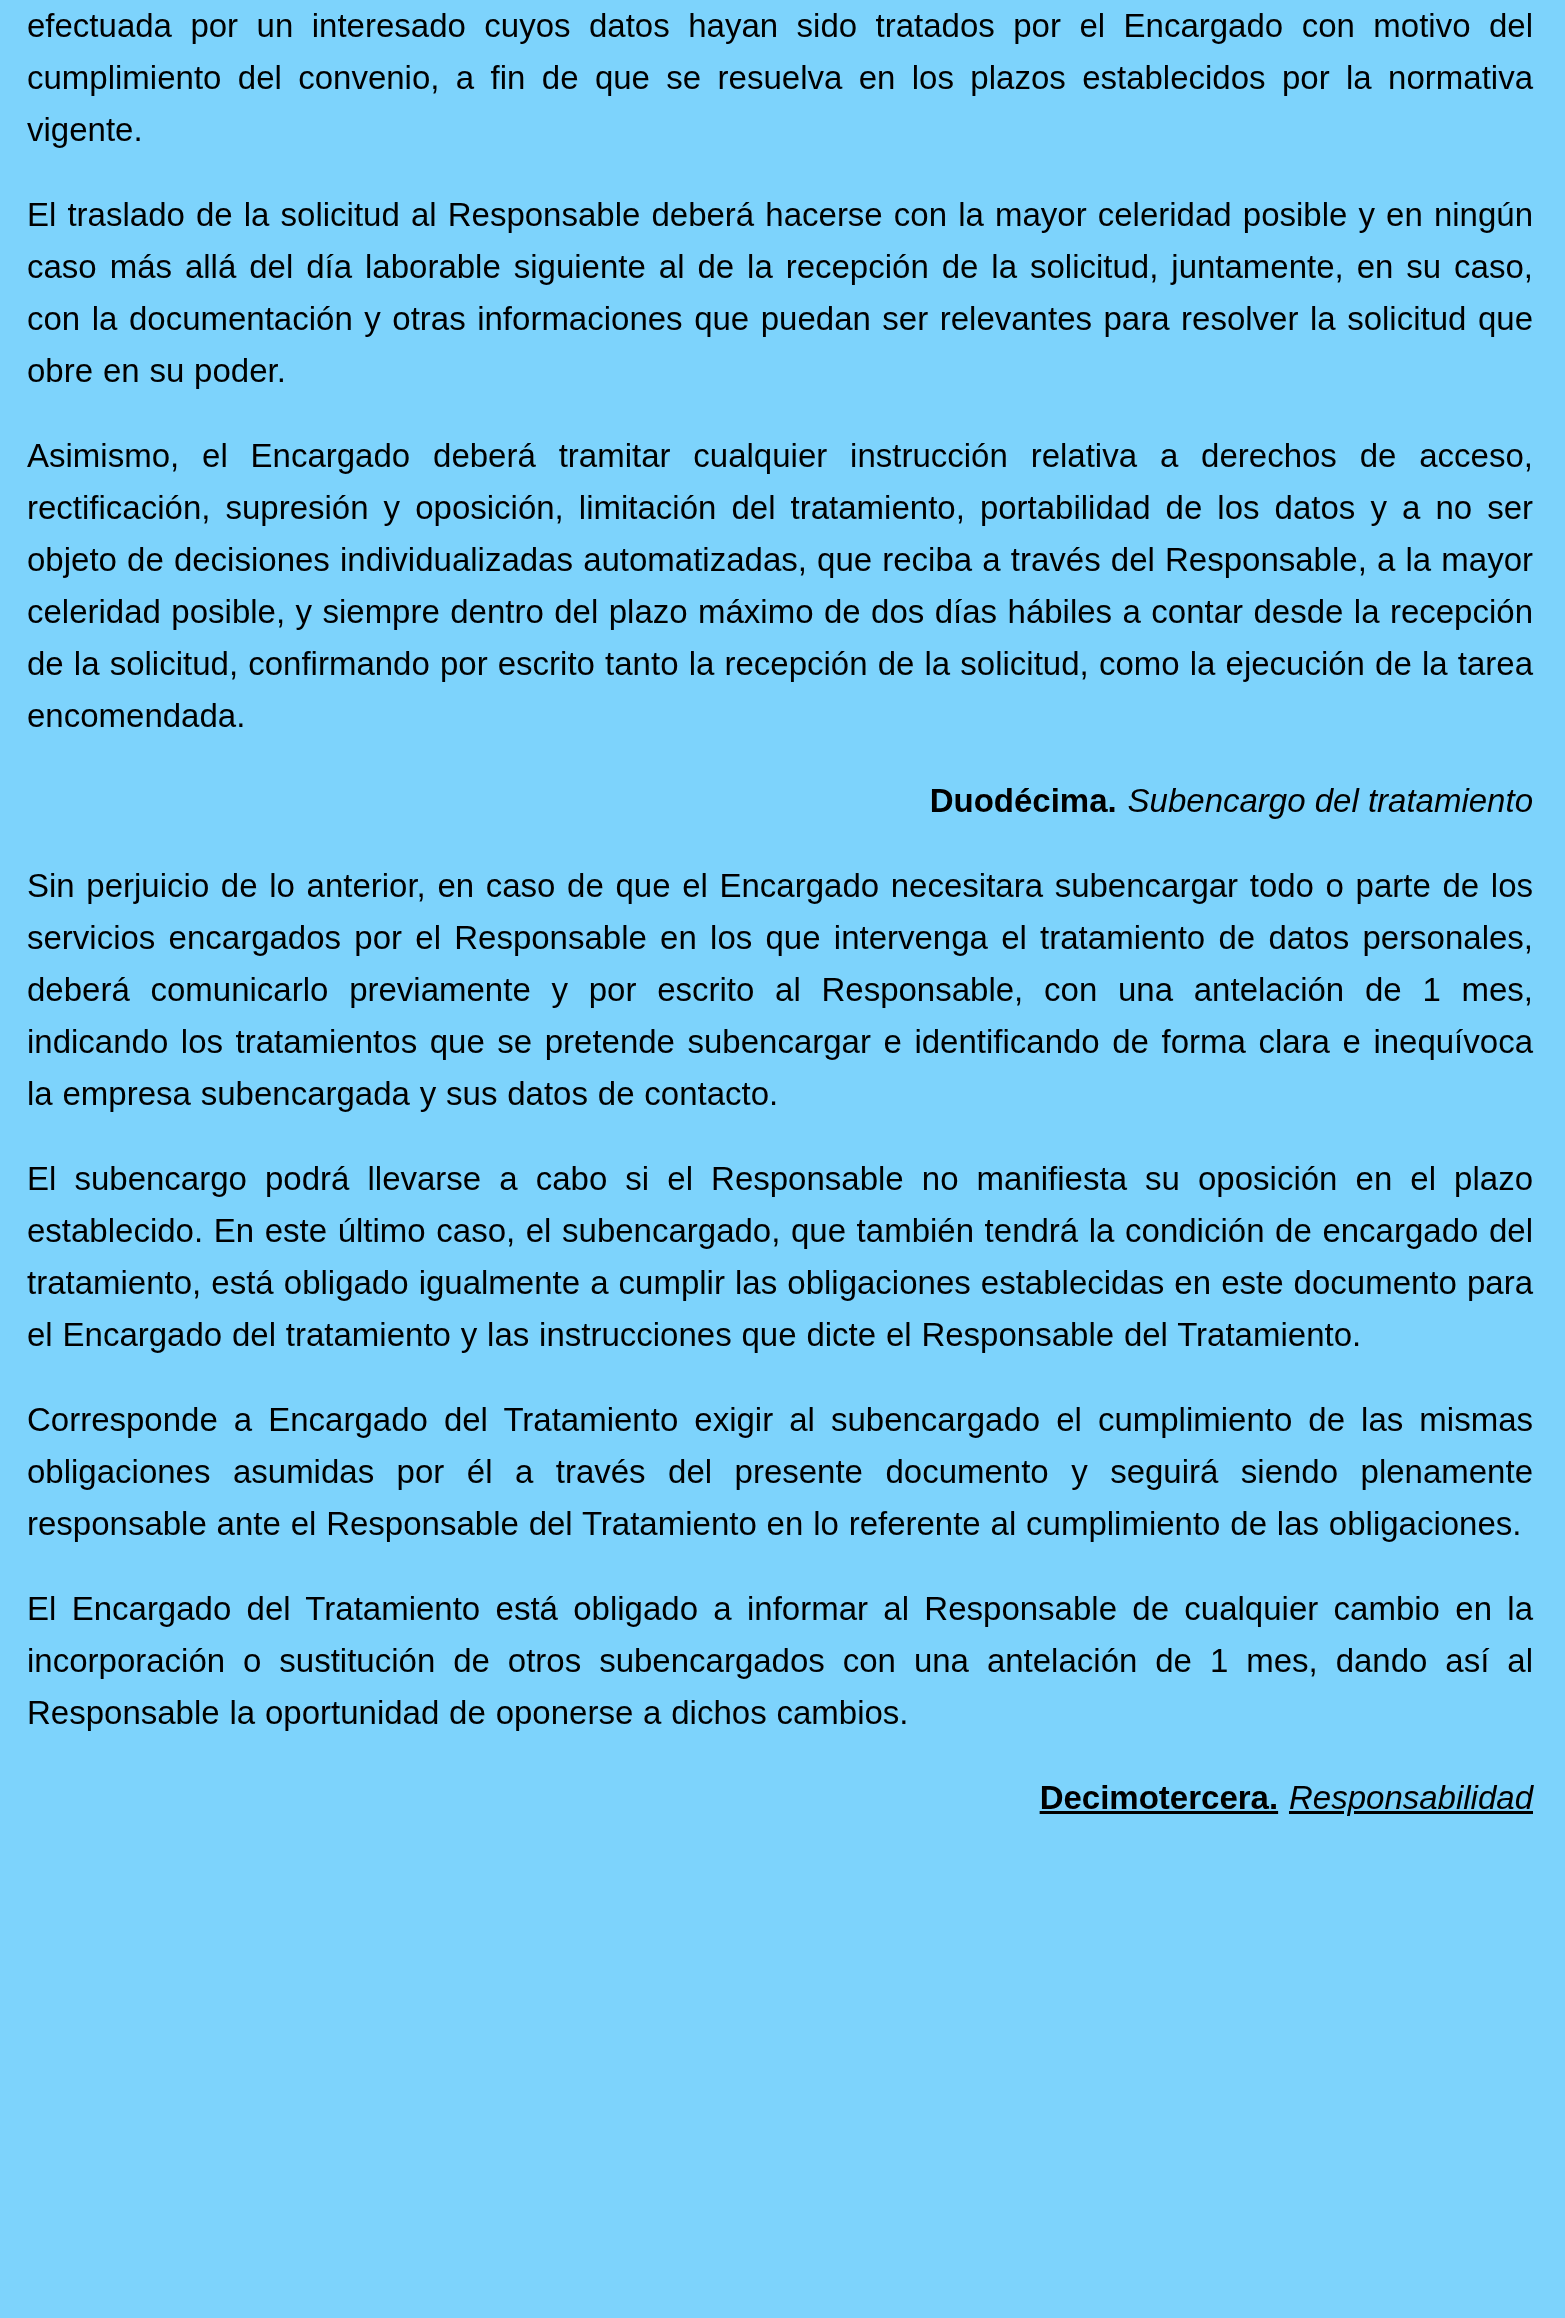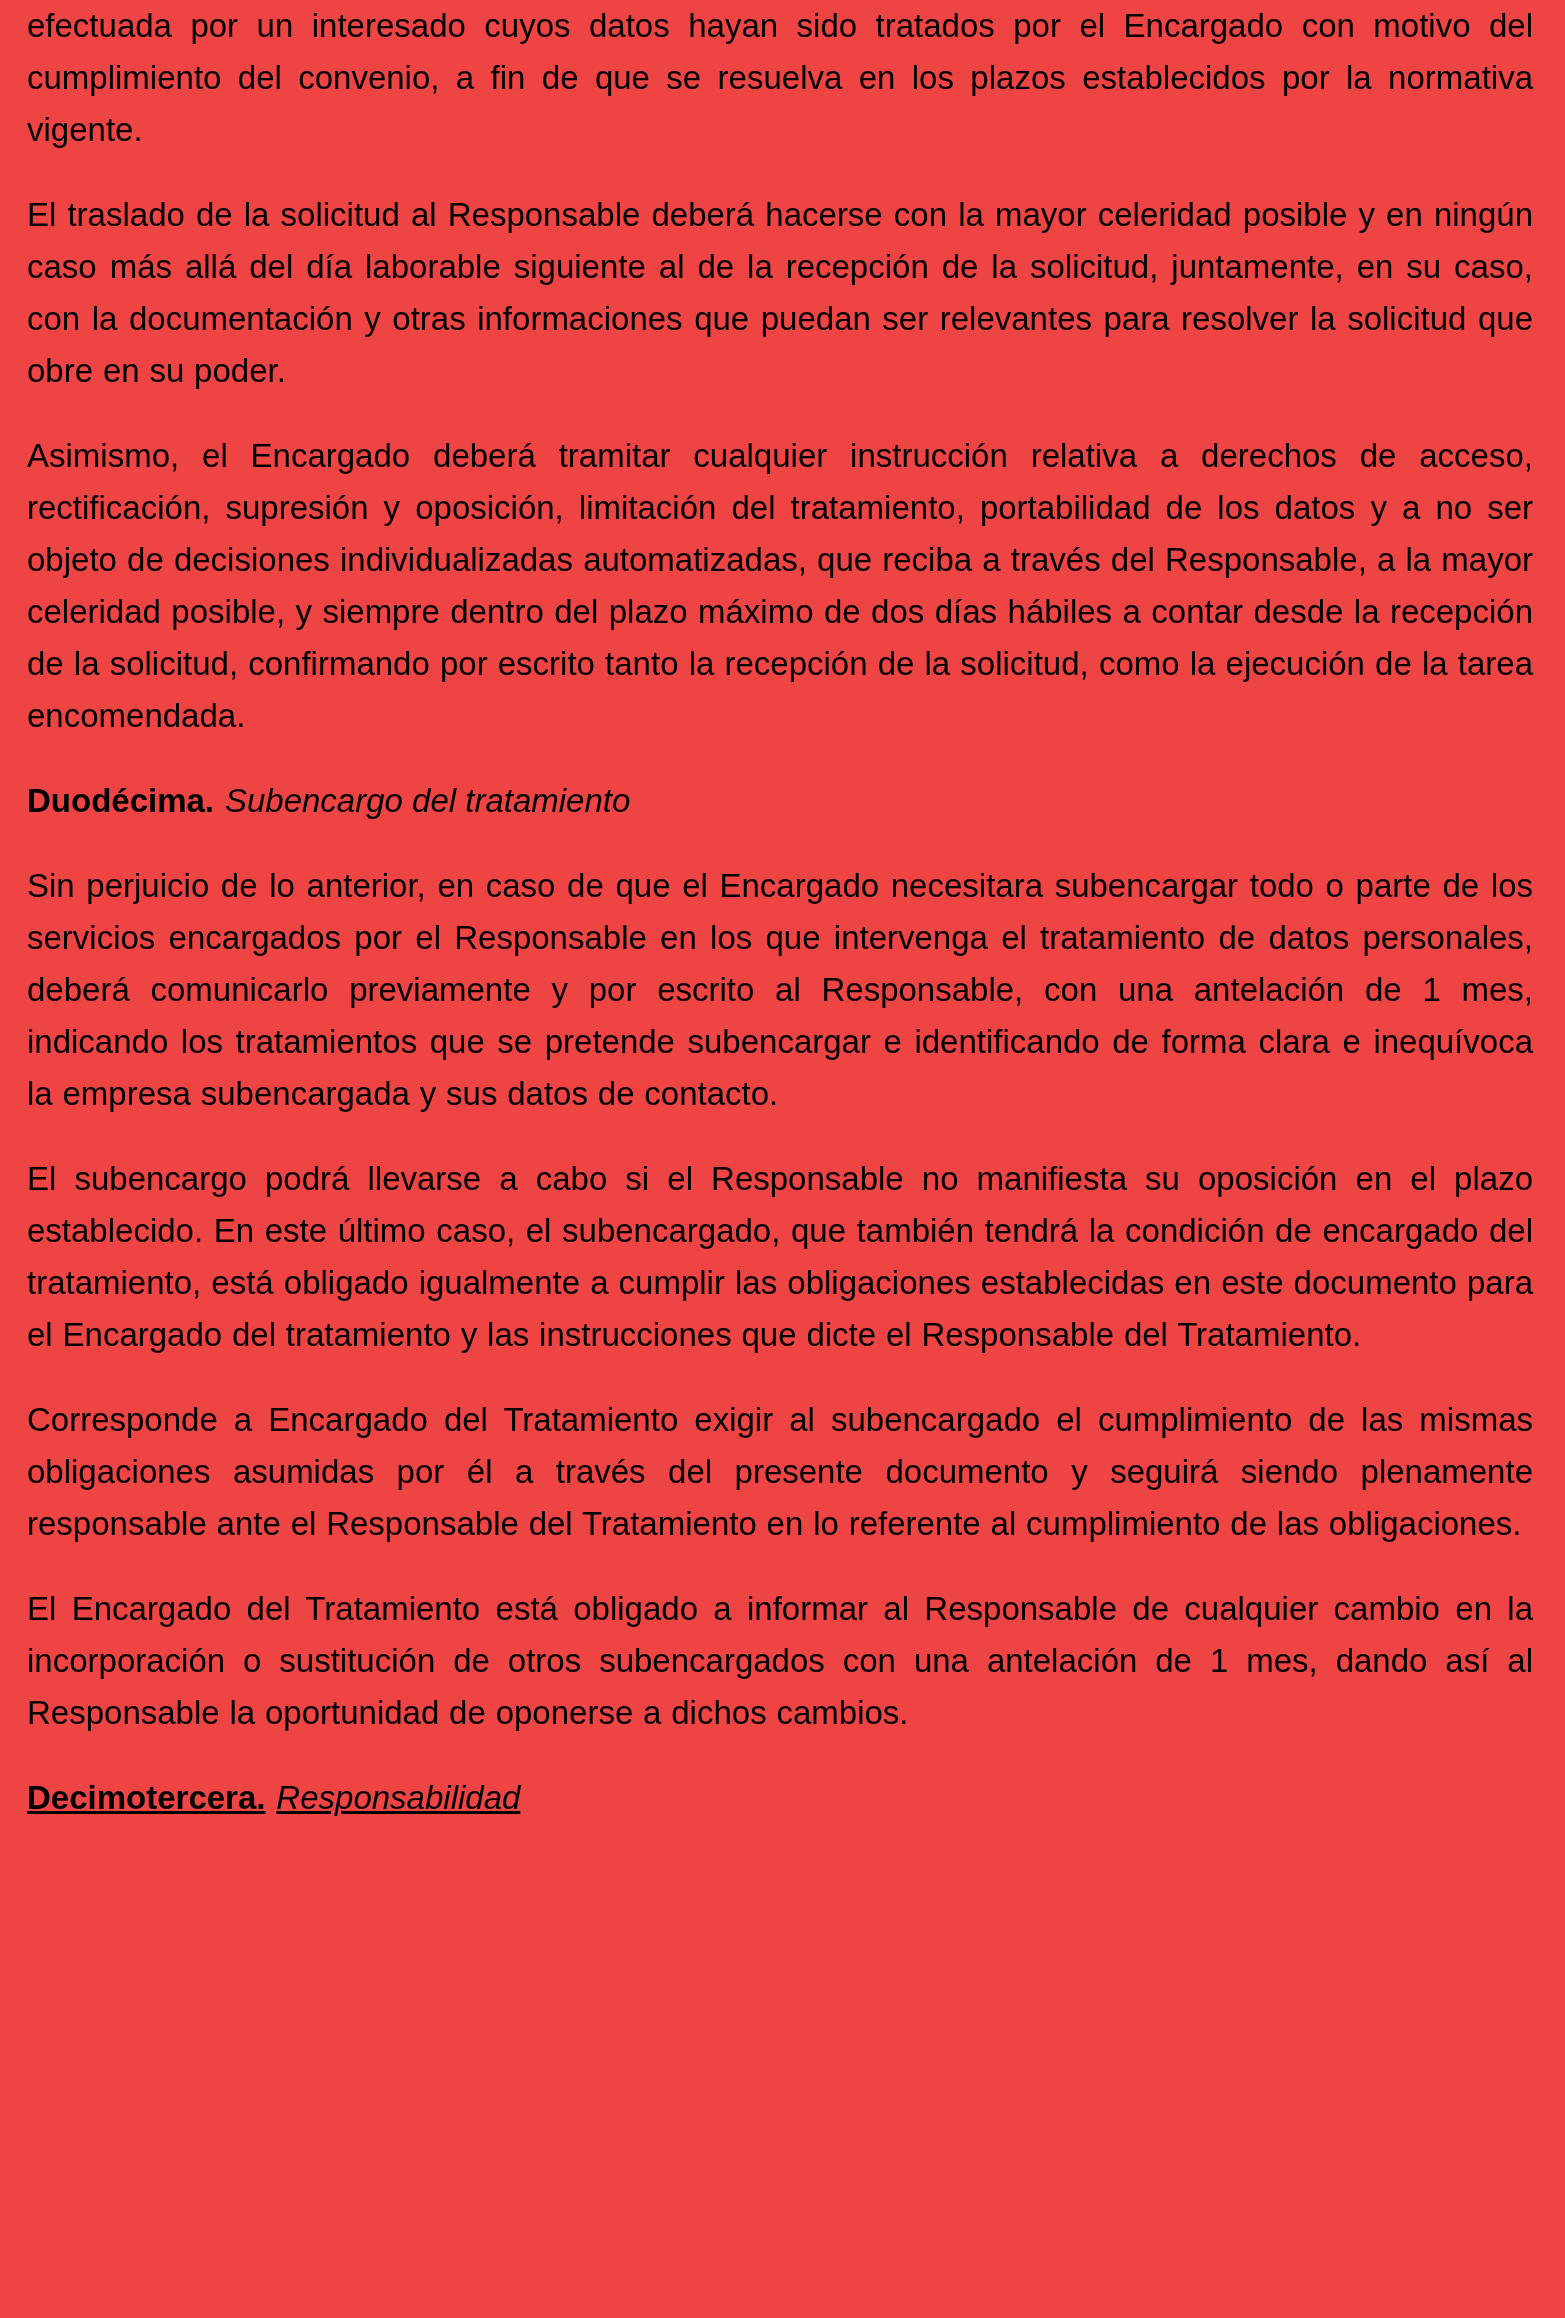--- a/index.html
+++ b/index.html
@@ -12,35 +12,35 @@
     height: 2319px;
     overflow: hidden;
     color: #000000;
     font-family: "Liberation Sans", "DejaVu Sans", sans-serif;
   }
   .page {
     box-sizing: border-box;
     width: 1566px;
     height: 2319px;
     padding: 0 33px 0 27px;
-    background: #ef4444;
+    background: #7dd3fc;
   }
   .para {
     font-size: 33px;
     line-height: 52px;
     text-align: justify;
     text-justify: inter-word;
     margin: 0 0 33px 0;
     word-spacing: 0.02em;
   }
   .heading {
     font-size: 33px;
     line-height: 52px;
     margin: 0 0 33px 0;
-    text-align: left;
+    text-align: right;
   }
   .heading .num {
     font-weight: 700;
     font-style: normal;
     margin-right: 0.33em;
   }
   .heading .title {
     font-style: italic;
     font-weight: 400;
   }

